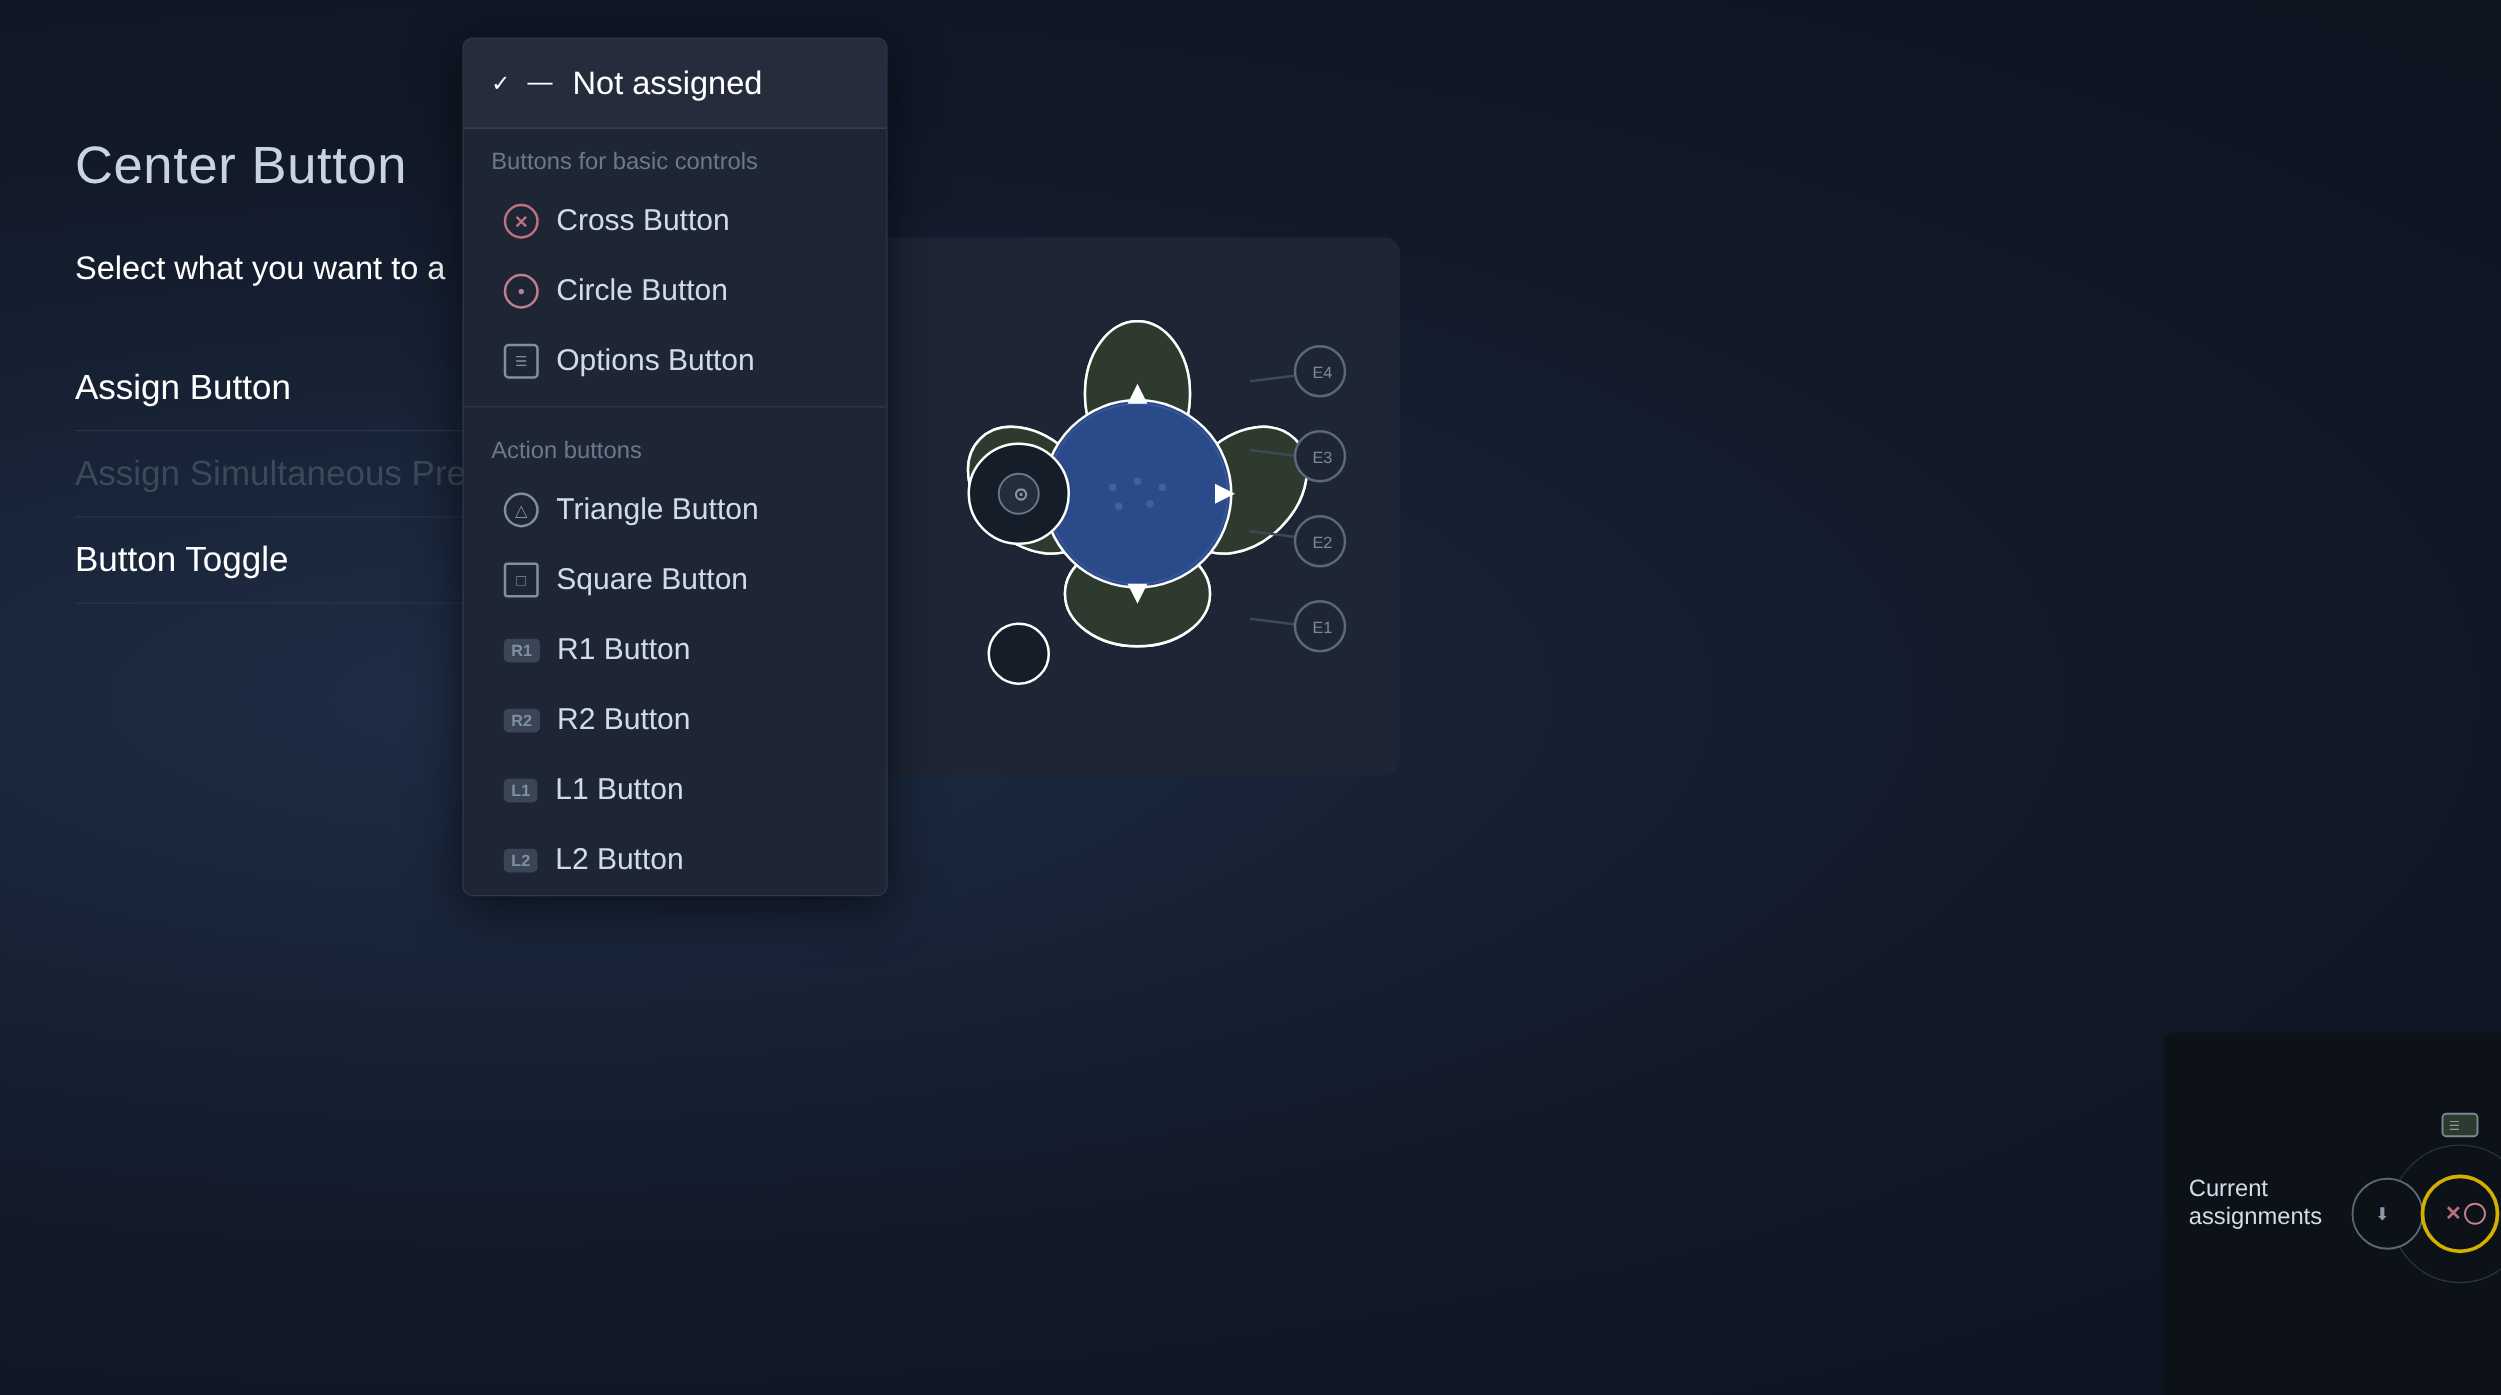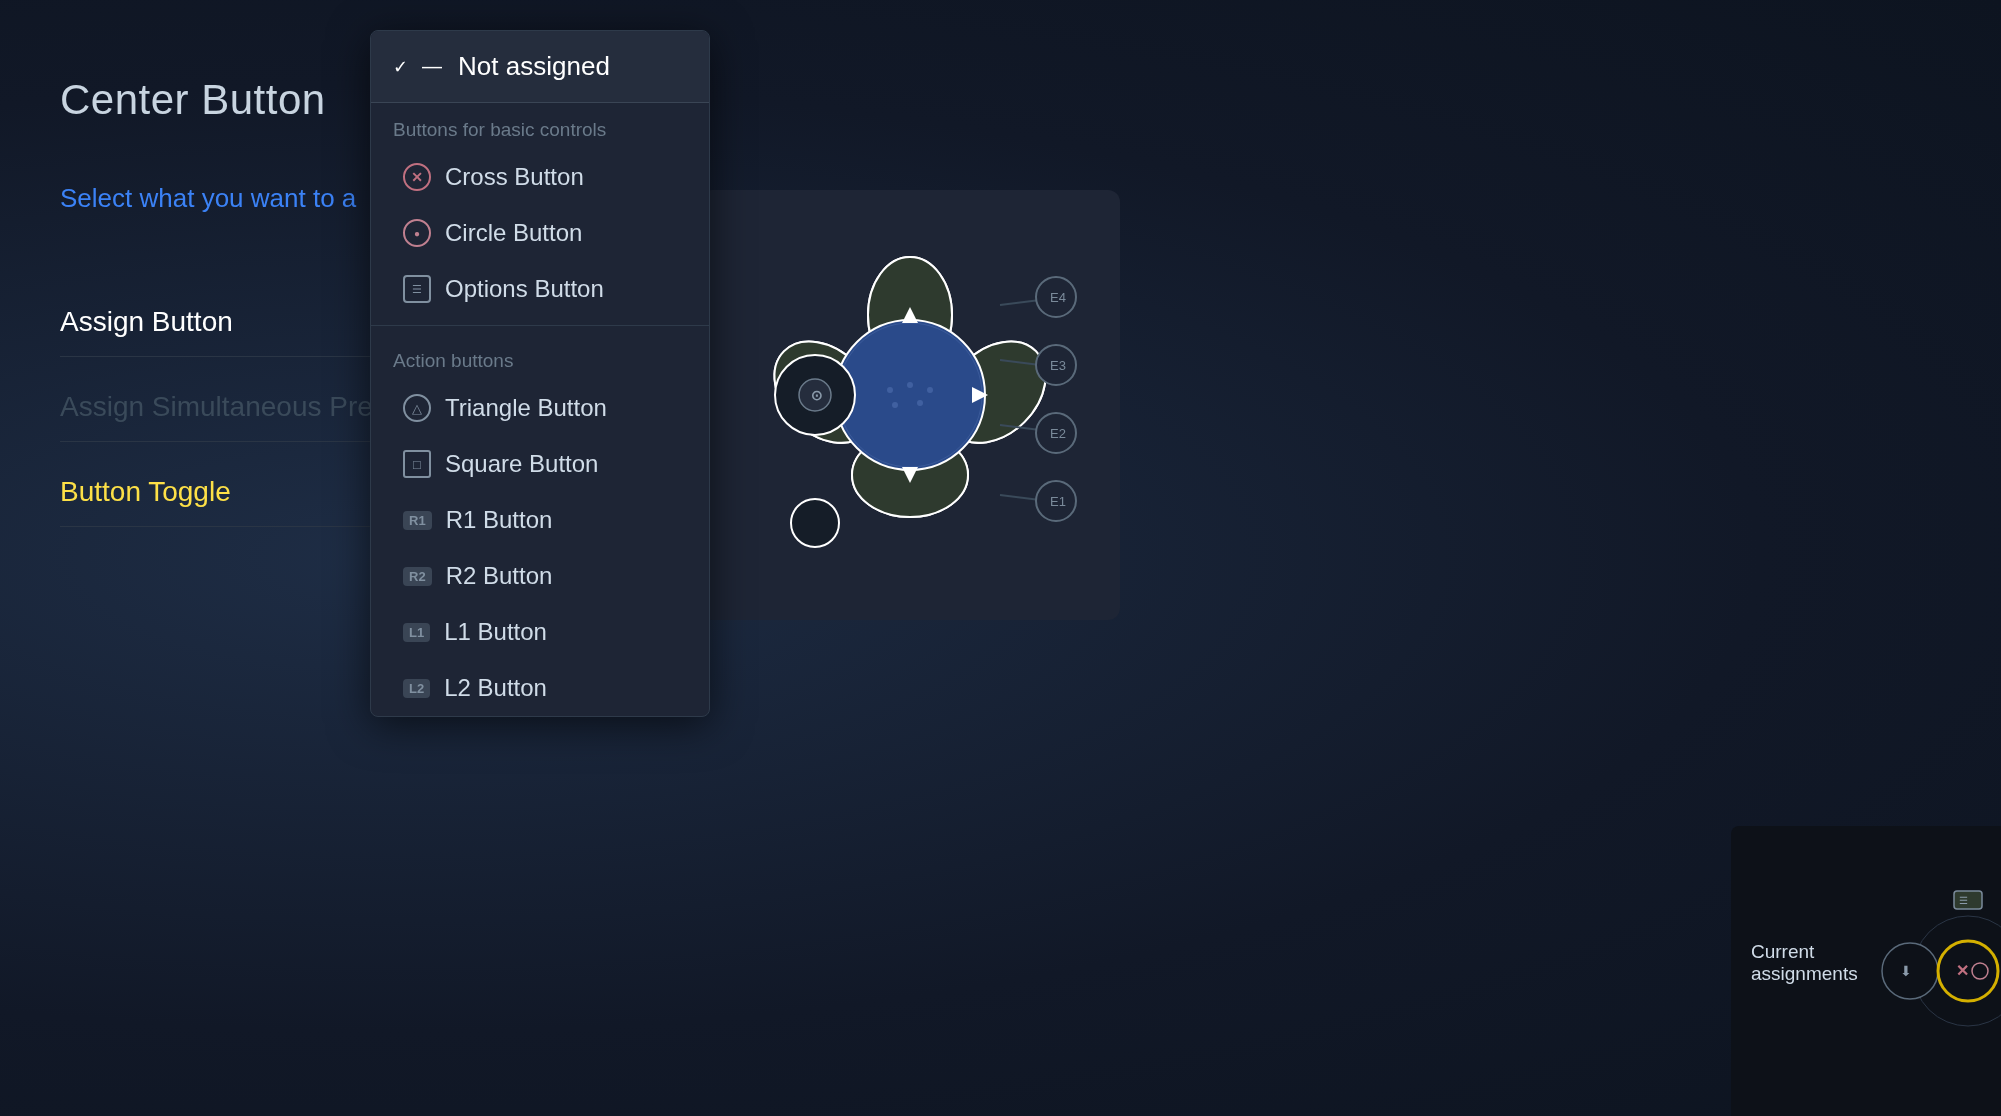--- a/index.html
+++ b/index.html
@@ -20,46 +20,46 @@
       background: radial-gradient(ellipse at 20% 50%, #1e2d45 0%, #111827 60%, #0d1420 100%);
     }
 
     
     .left-panel {
       position: absolute;
       left: 0;
       top: 0;
       width: 550px;
       height: 100%;
-      padding: 76px 60px;
+      padding: 108px 60px;
       display: flex;
       flex-direction: column;
-      gap: 16px;
+      gap: 0;
     }
 
     .page-title {
       font-size: 42px;
       font-weight: 300;
       color: #c8d4e0;
       margin-bottom: 40px;
       letter-spacing: 0.5px;
     }
 
     .subtitle {
       font-size: 26px;
       font-weight: 300;
-      color: #3b82f6;
-      margin-bottom: 56px;
+      color: #ffffff;
+      margin-bottom: 44px;
       line-height: 1.4;
     }
 
     .menu-item {
       font-size: 28px;
       font-weight: 400;
-      color: #fde047;
+      color: #ffffff;
       padding: 18px 0;
       border-bottom: 1px solid #2a3545;
       cursor: pointer;
     }
 
     .menu-item.active {
       color: #ffffff;
       font-weight: 500;
     }
 

